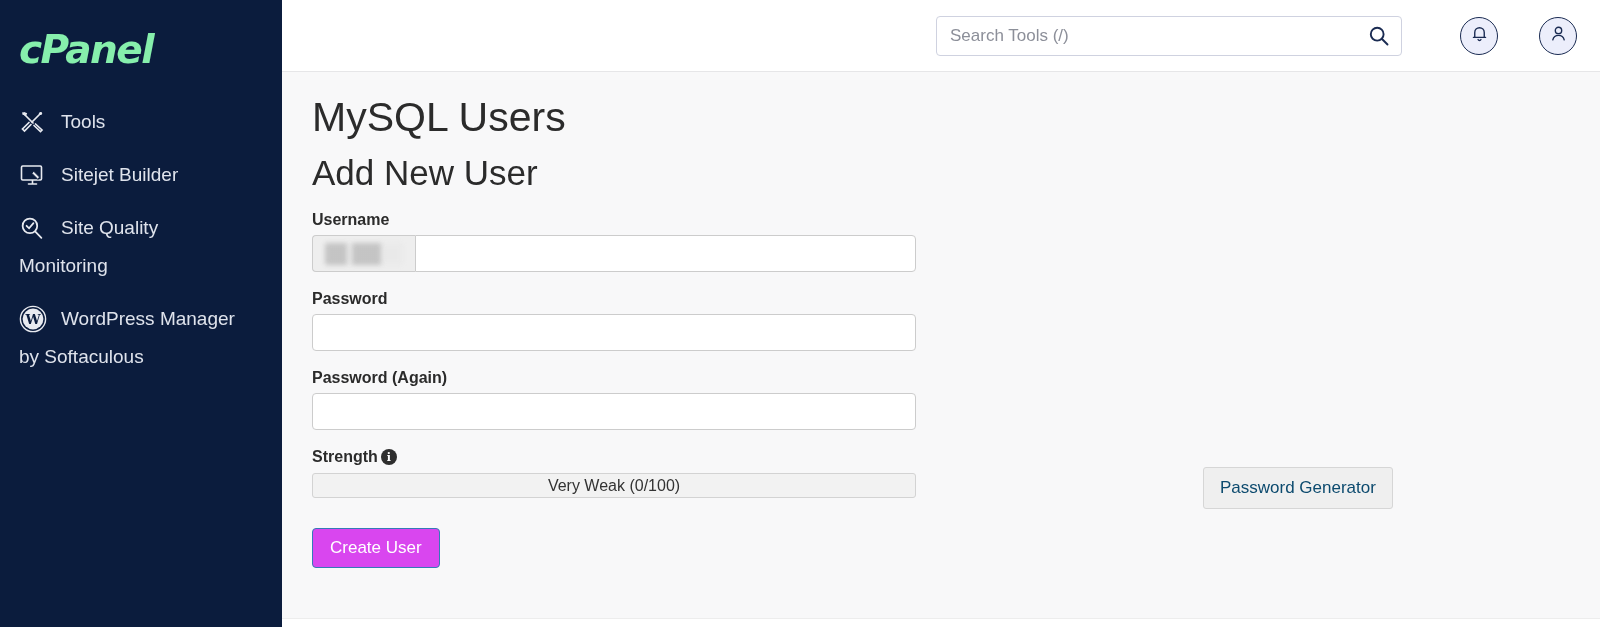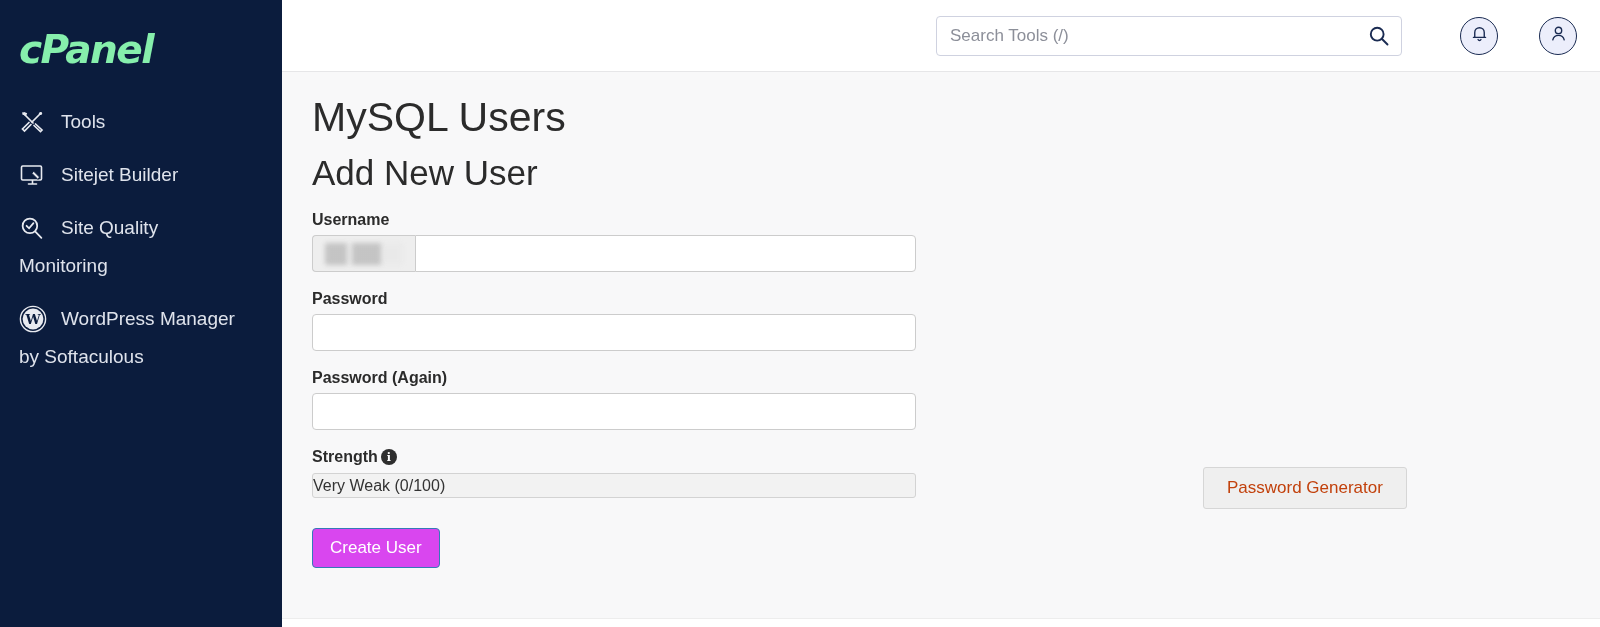--- a/index.html
+++ b/index.html
@@ -190,43 +190,43 @@
     font-size: 11px; font-weight: bold;
     display: flex; align-items: center; justify-content: center;
     font-family: "DejaVu Serif", serif;
     cursor: pointer;
   }
   .strength-bar {
     width: 604px; height: 25px;
     border: 1px solid #d3d3d3;
     border-radius: 3px;
     background: #f2f2f2;
-    display: flex; align-items: center; justify-content: flex-start;
+    display: flex; align-items: center; justify-content: center;
     font-size: 16px; color: #333;
     margin-bottom: 30px;
   }
   .btn-primary {
     background: #d946ef;
     border: 1px solid #357ab8;
     color: #ffffff;
     font-size: 17px;
     padding: 9px 17px;
     border-radius: 4px;
     cursor: pointer;
     font-family: "Liberation Sans", sans-serif;
   }
   .btn-generator {
     position: absolute;
     left: 921px;
     top: 467px;
     background: #efefef;
     border: 1px solid #d6d6d6;
-    color: #c2410c;
+    color: #0c4a6e;
     font-size: 17px;
-    padding: 10px 23px;
+    padding: 10px 16px;
     border-radius: 3px;
     cursor: pointer;
     font-family: "Liberation Sans", sans-serif;
   }
   .bottom-strip {
     position: absolute;
     left: 0; bottom: 0;
     width: 100%; height: 9px;
     background: #ffffff;
     border-top: 1px solid #ededed;

